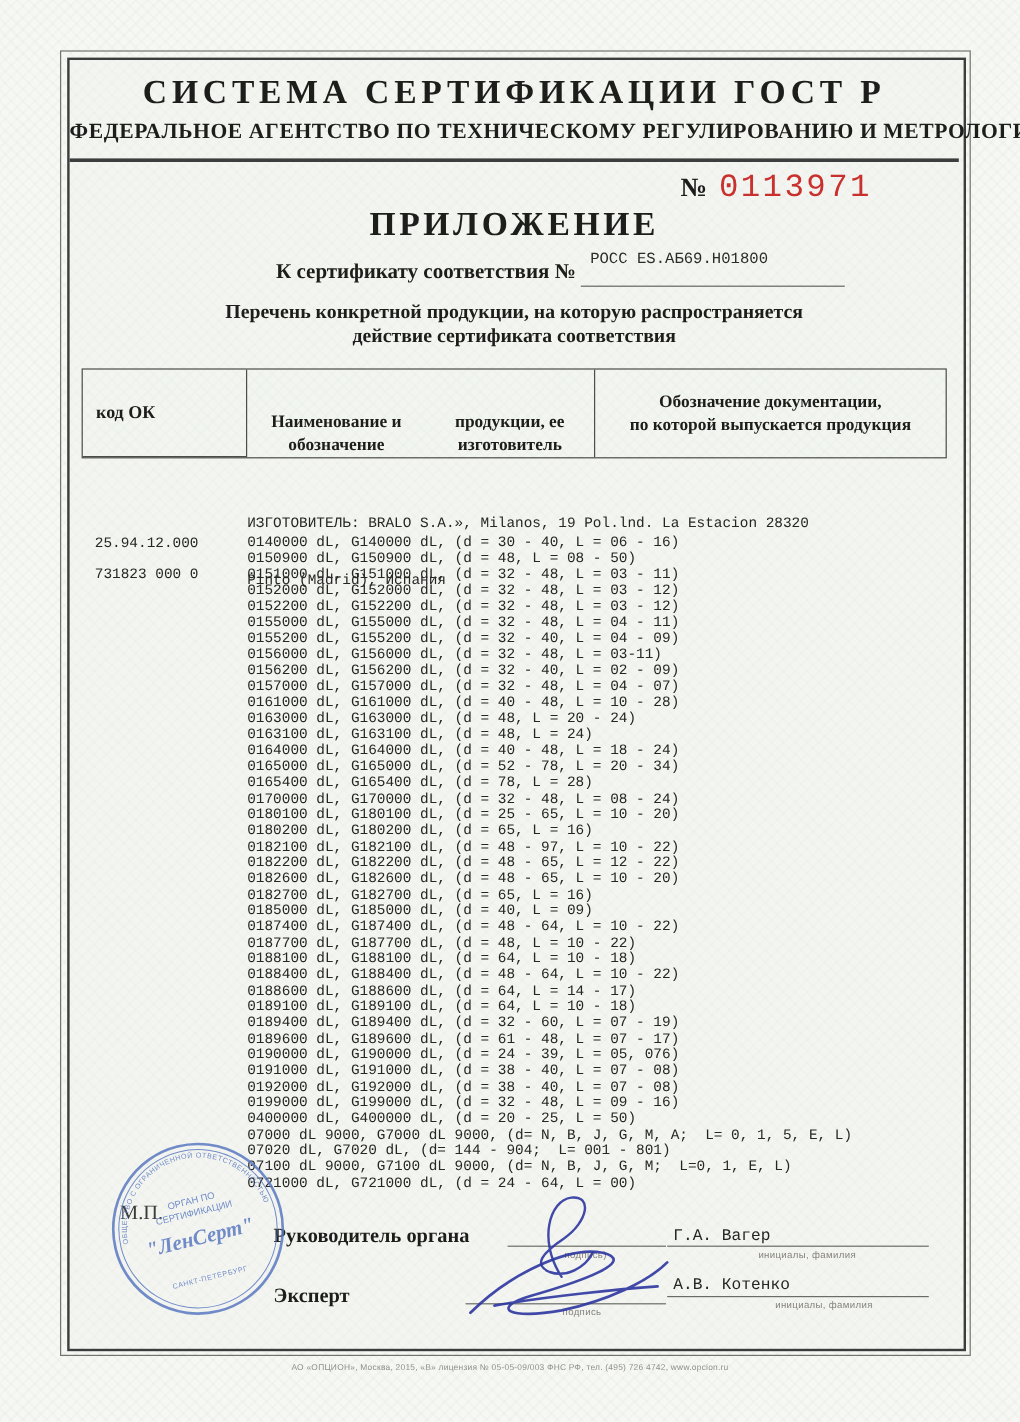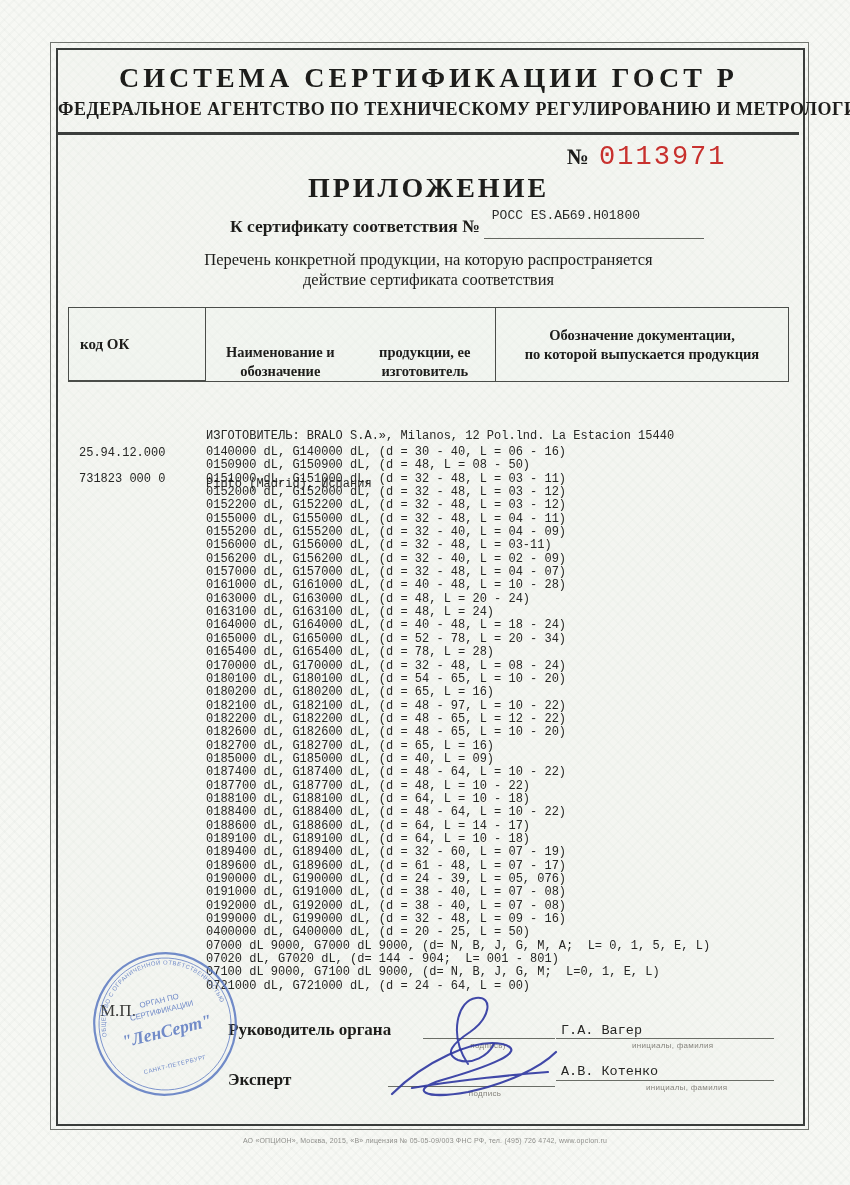--- a/index.html
+++ b/index.html
@@ -17,21 +17,21 @@
   .sys-title{margin-top:12px;font-weight:bold;font-size:28px;letter-spacing:4px;white-space:nowrap;}
   .agency{margin-top:5px;font-weight:bold;font-size:18px;letter-spacing:0.5px;white-space:nowrap;}
   .blank-number{position:absolute;left:567px;top:142px;display:flex;align-items:baseline;gap:10px;}
   .no-sign{font-weight:bold;font-size:22px;}
   .no-digits{font-family:"Liberation Mono","DejaVu Sans Mono",monospace;font-size:27px;letter-spacing:2px;color:#c8312e;}
   .doc-title{position:absolute;left:56px;top:172px;width:745px;text-align:center;font-weight:bold;font-size:28px;letter-spacing:3px;}
   .cert-row{position:absolute;left:230px;top:208px;display:flex;align-items:flex-end;}
   .cert-label{font-weight:bold;font-size:17.5px;padding-bottom:2px;white-space:nowrap;}
   .cert-line{display:inline-block;width:212px;height:30px;border-bottom:1px solid #63665f;margin-left:4px;padding-left:8px;
     font-family:"Liberation Mono","DejaVu Sans Mono",monospace;font-size:13px;color:#2b2b29;}
-  .desc{position:absolute;left:56px;top:250px;width:745px;text-align:center;font-weight:normal;font-size:16.5px;line-height:20px;}
+  .desc{position:absolute;left:56px;top:250px;width:745px;text-align:center;font-weight:bold;font-size:16.5px;line-height:20px;}
   .spec-table{position:absolute;left:68px;top:307px;width:721px;height:75px;border:1px solid #4a4d49;display:flex;box-sizing:border-box;background:rgba(240,244,238,0.3);}
   .t-col1{width:137px;border-right:1px solid #4a4d49;display:flex;flex-direction:column;box-sizing:border-box;}
   .t-cell{flex:1;display:flex;align-items:center;padding-left:11px;font-size:15px;font-weight:600;}
   .t-cell.first{border-bottom:1px solid #4a4d49;}
   .t-col2{width:290px;border-right:1px solid #4a4d49;display:flex;justify-content:center;text-align:center;font-size:14.5px;font-weight:600;line-height:19px;box-sizing:border-box;align-items:flex-end;}
   .t-col3{flex:1;display:flex;flex-direction:column;justify-content:center;text-align:center;font-size:14.5px;font-weight:600;line-height:19px;}
   .mono{font-family:"Liberation Mono","DejaVu Sans Mono",monospace;}
   .manufacturer{position:absolute;left:206px;top:396px;font-size:12px;line-height:16px;white-space:pre;color:#262624;}
   .code-ok{position:absolute;left:79px;top:446px;font-size:12px;color:#262624;}
   .code-tnved{position:absolute;left:79px;top:472px;font-size:12px;color:#262624;}
@@ -84,21 +84,21 @@
       <div>Наименование и обозначение</div>
       <div>продукции, ее изготовитель</div>
     </div>
     <div class="t-col3">
       <div>Обозначение документации,</div>
       <div>по которой выпускается продукция</div>
     </div>
   </div>
 
   <div class="manufacturer mono">
-    <div>ИЗГОТОВИТЕЛЬ: BRALO S.A.», Milanos, 12 Pol.lnd. La Estacion 15440</div>
+    <div>ИЗГОТОВИТЕЛЬ: BRALO S.A.», Milanos, 19 Pol.lnd. La Estacion 28320</div>
     <div>Pinto (Madrid), Испания</div>
   </div>
 
   <div class="code-ok mono">25.94.12.000</div>
   <div class="code-tnved mono">731823 000 0</div>
 
   <div class="products">
       <div class="product-line">0140000 dL, G140000 dL, (d = 30 - 40, L = 06 - 16)</div>
       <div class="product-line">0150900 dL, G150900 dL, (d = 48, L = 08 - 50)</div>
       <div class="product-line">0151000 dL, G151000 dL, (d = 32 - 48, L = 03 - 11)</div>
@@ -109,21 +109,21 @@
       <div class="product-line">0156000 dL, G156000 dL, (d = 32 - 48, L = 03-11)</div>
       <div class="product-line">0156200 dL, G156200 dL, (d = 32 - 40, L = 02 - 09)</div>
       <div class="product-line">0157000 dL, G157000 dL, (d = 32 - 48, L = 04 - 07)</div>
       <div class="product-line">0161000 dL, G161000 dL, (d = 40 - 48, L = 10 - 28)</div>
       <div class="product-line">0163000 dL, G163000 dL, (d = 48, L = 20 - 24)</div>
       <div class="product-line">0163100 dL, G163100 dL, (d = 48, L = 24)</div>
       <div class="product-line">0164000 dL, G164000 dL, (d = 40 - 48, L = 18 - 24)</div>
       <div class="product-line">0165000 dL, G165000 dL, (d = 52 - 78, L = 20 - 34)</div>
       <div class="product-line">0165400 dL, G165400 dL, (d = 78, L = 28)</div>
       <div class="product-line">0170000 dL, G170000 dL, (d = 32 - 48, L = 08 - 24)</div>
-      <div class="product-line">0180100 dL, G180100 dL, (d = 54 - 65, L = 10 - 20)</div>
+      <div class="product-line">0180100 dL, G180100 dL, (d = 25 - 65, L = 10 - 20)</div>
       <div class="product-line">0180200 dL, G180200 dL, (d = 65, L = 16)</div>
       <div class="product-line">0182100 dL, G182100 dL, (d = 48 - 97, L = 10 - 22)</div>
       <div class="product-line">0182200 dL, G182200 dL, (d = 48 - 65, L = 12 - 22)</div>
       <div class="product-line">0182600 dL, G182600 dL, (d = 48 - 65, L = 10 - 20)</div>
       <div class="product-line">0182700 dL, G182700 dL, (d = 65, L = 16)</div>
       <div class="product-line">0185000 dL, G185000 dL, (d = 40, L = 09)</div>
       <div class="product-line">0187400 dL, G187400 dL, (d = 48 - 64, L = 10 - 22)</div>
       <div class="product-line">0187700 dL, G187700 dL, (d = 48, L = 10 - 22)</div>
       <div class="product-line">0188100 dL, G188100 dL, (d = 64, L = 10 - 18)</div>
       <div class="product-line">0188400 dL, G188400 dL, (d = 48 - 64, L = 10 - 22)</div>

